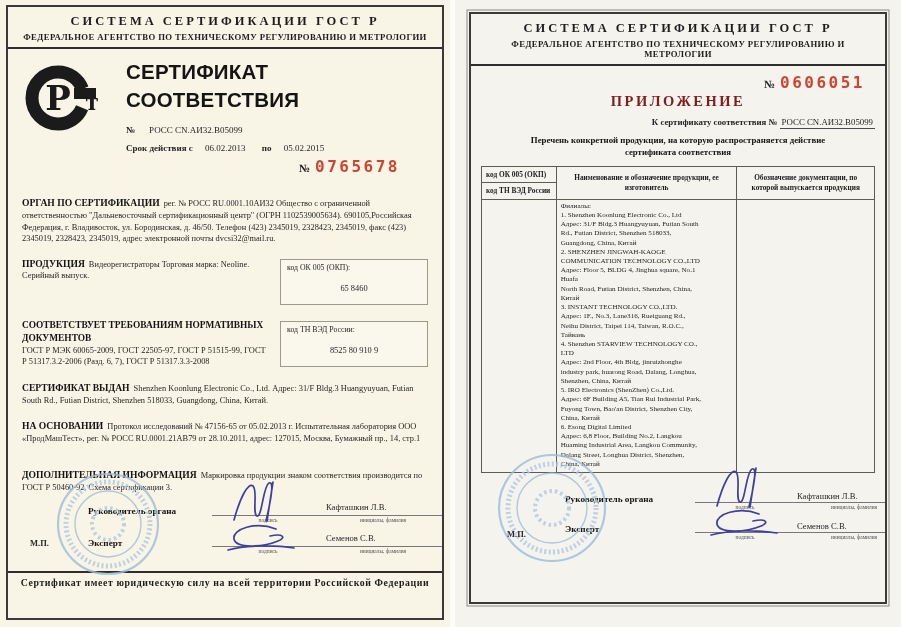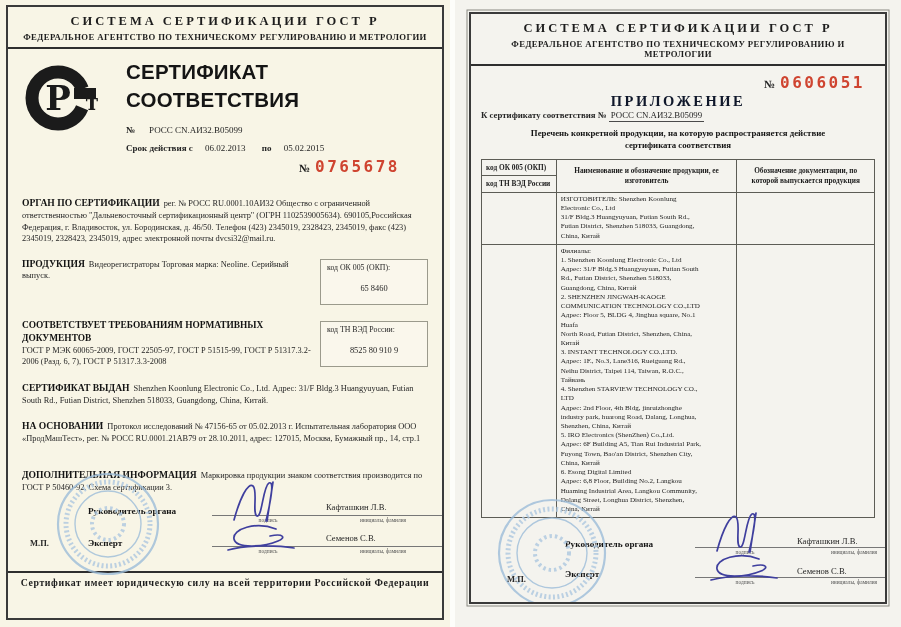--- a/index.html
+++ b/index.html
@@ -31,21 +31,21 @@
   .validity { margin-top:6px; font-size:9px; }
   .validity b { margin-right:10px; }
   .validity .dt { margin-right:14px;text-align:right; }
   .blanknum { text-align:right; margin-right:28px; margin-top:2px; }
   .blanknum .no { font-weight:bold; font-size:11px; margin-right:5px; color:#1a1a1a; }
   .rednum { font-family:"DejaVu Sans Mono", monospace; font-weight:bold; font-size:16px; letter-spacing:2.5px; color:#cf4430; }
 
   .sec { margin-top:10px; }
   .sec .lbl { font-weight:bold; font-size:9.6px; color:#141414; margin-right:4px; }
   .sec .lbl-big { display:block; font-weight:bold; font-size:9.4px; color:#141414; }
-  .codebox { float:right; width:108px; min-height:46px; border:1px solid #9b9a8c; background:rgba(255,255,255,.25); padding:3px 6px; font-size:7.8px; margin-left:8px; margin-top:2px; }
+  .codebox { float:right; width:148px; min-height:46px; border:1px solid #9b9a8c; background:rgba(255,255,255,.25); padding:3px 6px; font-size:7.8px; margin-left:8px; margin-top:2px; }
   .codebox .cbv { text-align:center; margin-top:9px; font-size:8.4px; }
   .clfix::after { content:""; display:block; clear:both; }
 
   
   .sigarea { position:relative; margin-top:8px; height:64px; }
   .doc-right .sigarea { margin-top:16px; height:70px; }
   .mp { position:absolute; font-weight:bold; font-size:8.5px; color:#2a2a2a; }
   .doc-left  .mp { left:8px; top:36px; }
   .doc-right .mp { left:26px; top:40px; }
   .stamp { position:absolute; opacity:.8; }
@@ -61,22 +61,22 @@
   .squig { position:absolute; left:14px; bottom:2px; }
   .cap { font-size:5.4px; color:#555; text-align:center; margin-top:1px; }
   .namecell .nline { border-bottom:1px solid #777; font-size:8.6px; padding:0 2px 1px; }
 
   .ld-footer { border-top:2px solid #2e2e2e; margin-top:5px; text-align:center; font-weight:bold; font-size:9.8px; letter-spacing:.6px; padding:4px 4px 3px; color:#1c1c1c; }
 
   
   .rd-content { padding:0 10px; }
   .rd-num { text-align:right; margin:7px 10px 0 0; }
   .rd-num .no { font-weight:bold; font-size:11px; margin-right:5px; }
-  .rd-title { text-align:center; font-weight:bold; font-size:14.5px; letter-spacing:2.5px; margin-top:1px; color:#0f172a; }
-  .rd-sub { text-align:left; font-size:8.8px; }
+  .rd-title { text-align:center; font-weight:bold; font-size:14.5px; letter-spacing:2.5px; margin-top:1px; color:#7f1d1d; }
+  .rd-sub { text-align:right; font-size:8.8px; margin-top:7px; }
   .rd-sub b { font-weight:bold; }
   .rd-sub .uln { border-bottom:1px solid #4a4a4a; padding:0 2px 1px; }
   .rd-caption { text-align:center; font-weight:bold; font-size:8.8px; line-height:1.35; margin:8px auto 0; width:330px; color:#141414; }
 
   table.prod { width:100%; border-collapse:collapse; margin-top:7px; font-size:7.1px; line-height:1.3; }
   table.prod th, table.prod td { border:1px solid #5c5c55; vertical-align:top; }
   table.prod th { font-weight:bold; font-size:7.3px; padding:3px 4px; vertical-align:middle; color:#1b1b1b; }
   .c1h { padding:0 !important; }
   .c1h div { padding:3px 4px; text-align:left; }
   .c1h .c1top { border-bottom:1px solid #5c5c55; }
@@ -242,29 +242,20 @@
             <tr>
               <th class="c1h">
                 <div class="c1top">код ОК 005 (ОКП)</div>
                 <div class="c1bot">код ТН ВЭД России</div>
               </th>
               <th>Наименование и обозначение продукции, ее изготовитель</th>
               <th>Обозначение документации, по которой выпускается продукция</th>
             </tr>
           </thead>
           <tbody>
-            <tr>
-              <td class="emptycell"></td>
-              <td class="pre">ИЗГОТОВИТЕЛЬ: Shenzhen Koonlung
-Electronic Co., Ltd
-31/F Bldg.3 Huangyuyuan, Futian South Rd.,
-Futian District, Shenzhen 518033, Guangdong,
-China, Китай</td>
-              <td class="emptycell"></td>
-            </tr>
             <tr>
               <td class="emptycell"></td>
               <td class="pre">Филиалы:
 1. Shenzhen Koonlung Electronic Co., Ltd
 Адрес: 31/F Bldg.3 Huangyuyuan, Futian South
 Rd., Futian District, Shenzhen 518033,
 Guangdong, China, Китай
 2.  SHENZHEN JINGWAH-KAOGE
 COMMUNICATION TECHNOLOGY CO.,LTD
 Адрес: Floor 5, BLDG 4, Jinghua square, No.1

